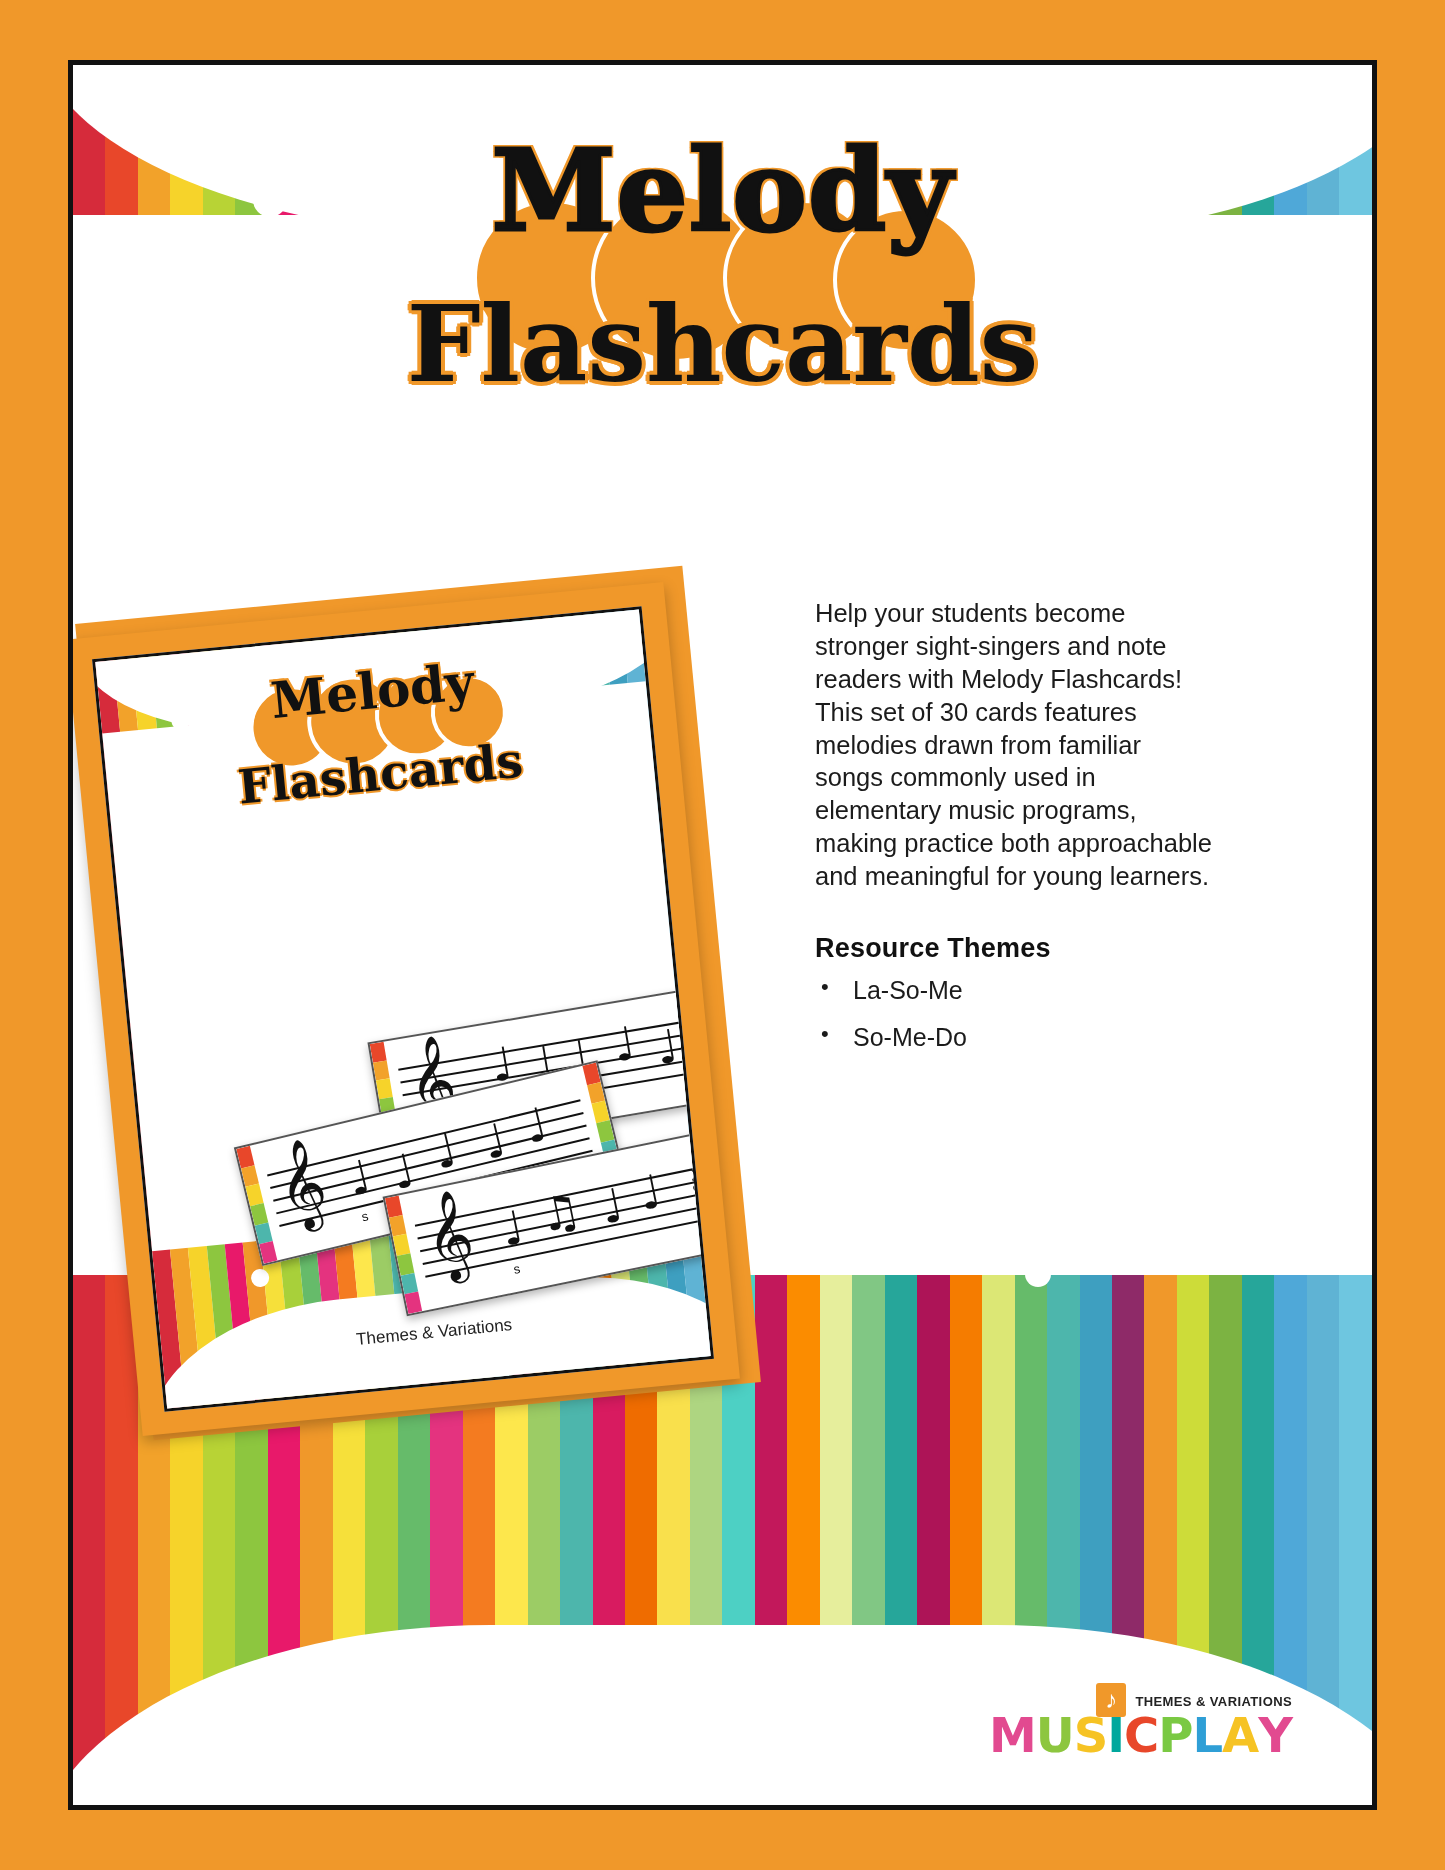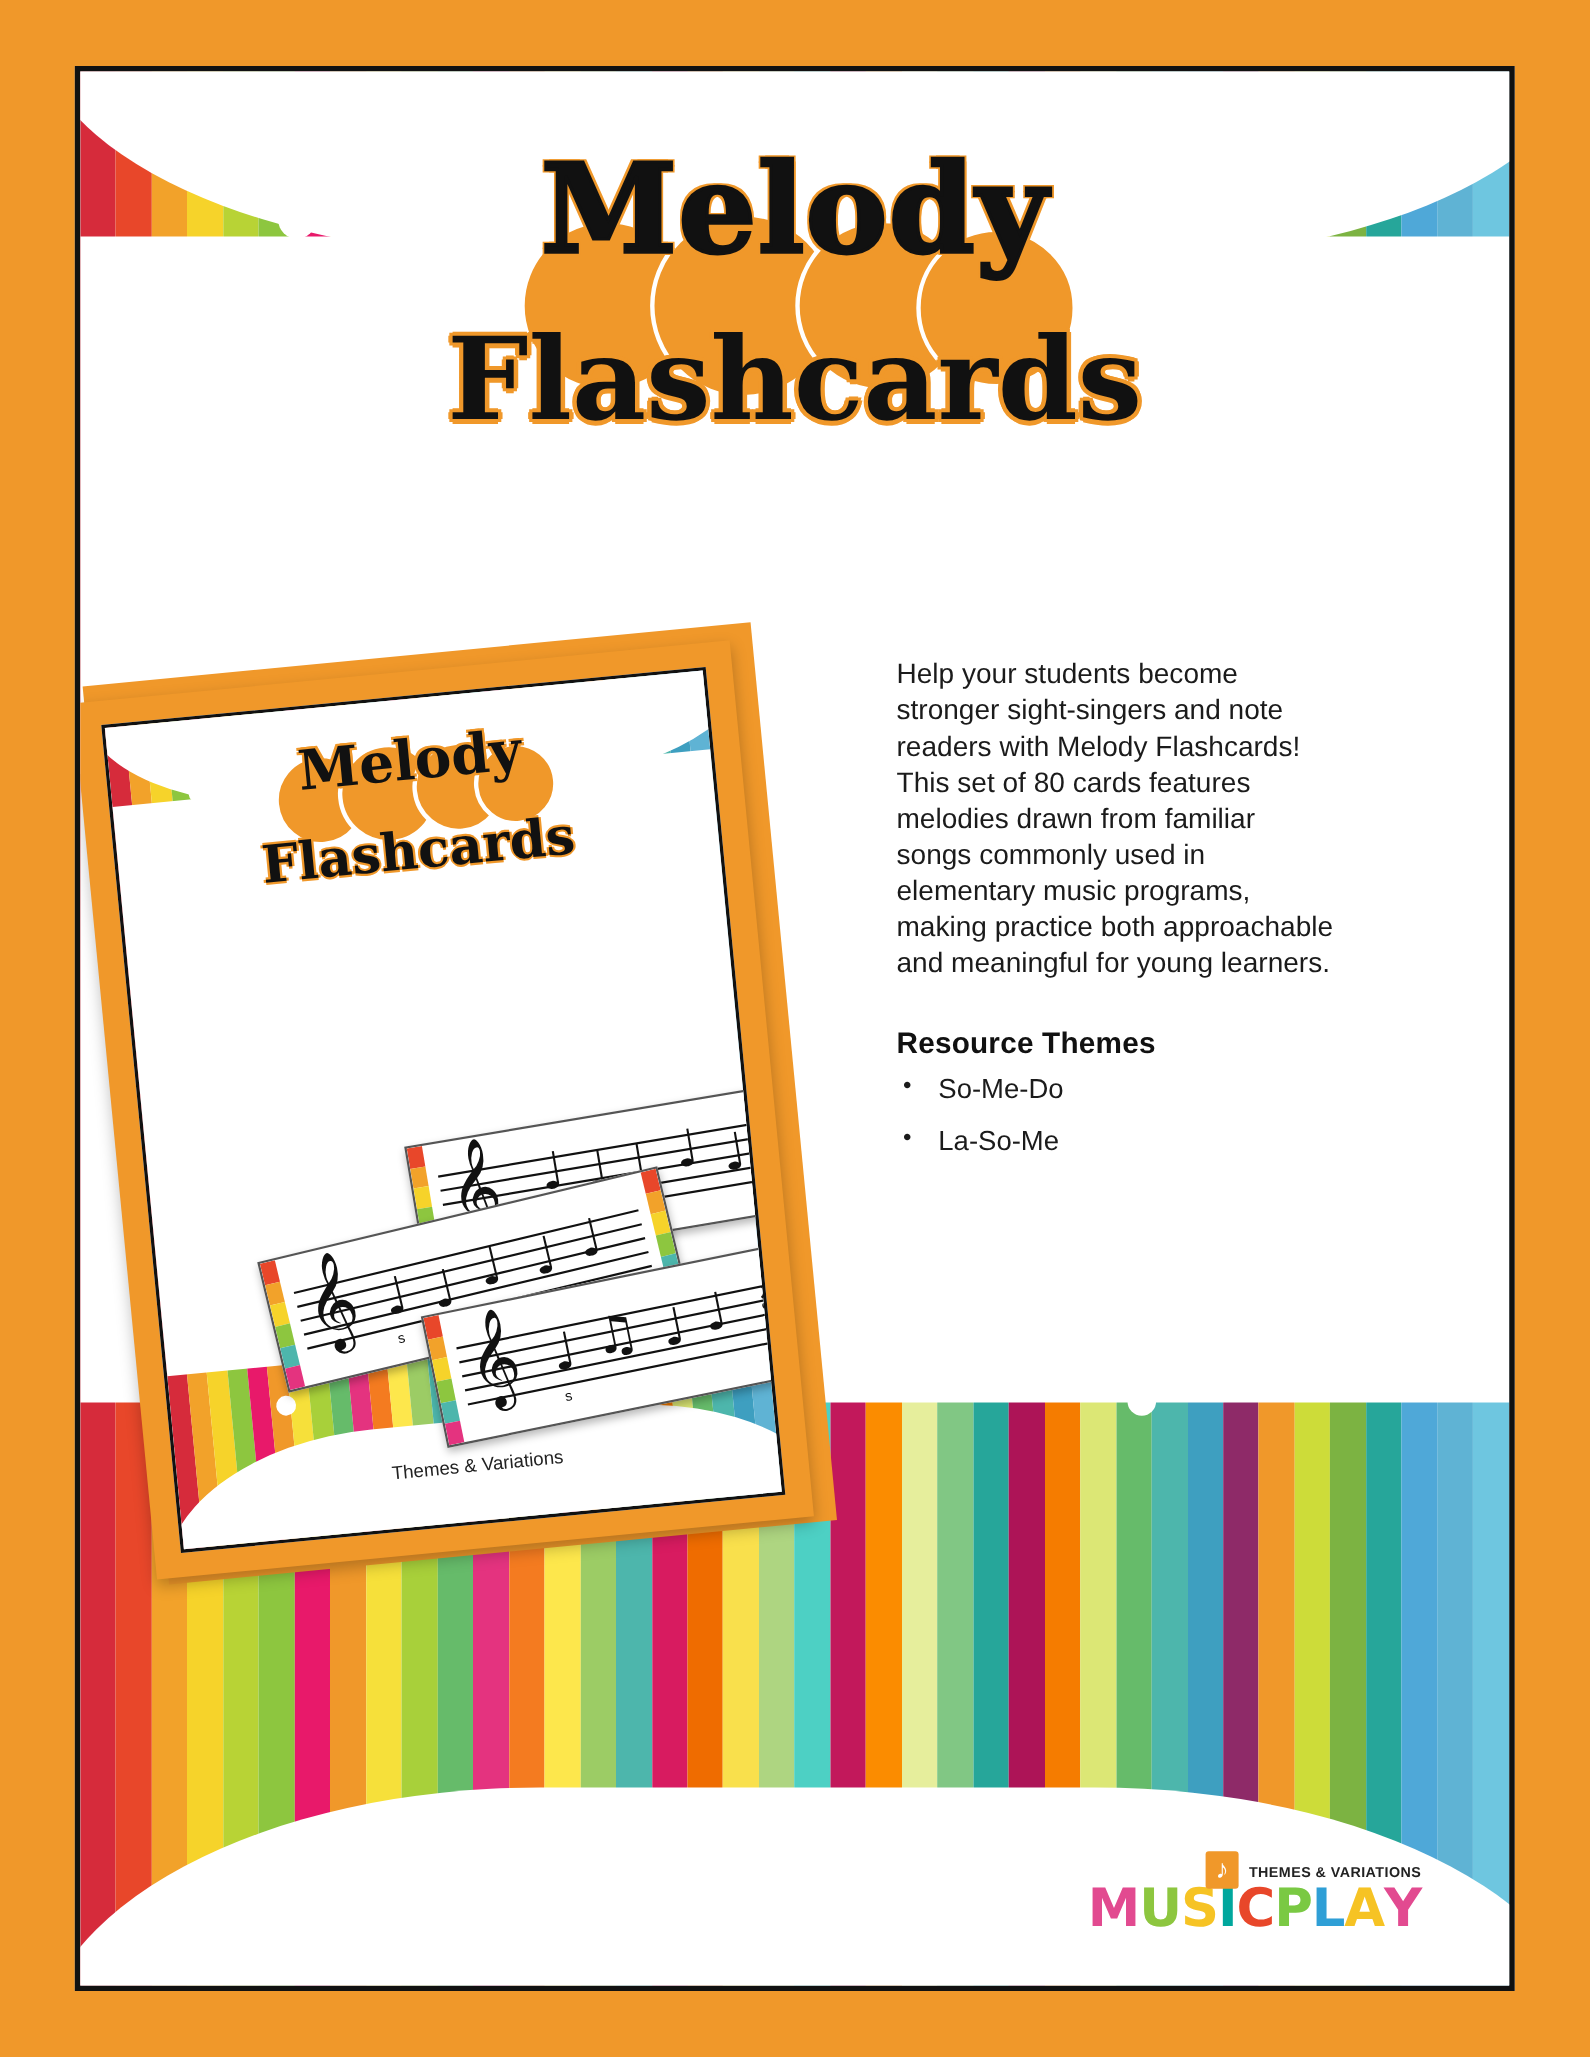--- a/index.html
+++ b/index.html
@@ -451,25 +451,25 @@
         <div class="pill" style="left:0;top:6px;width:150px;height:150px;"></div>
         <div class="pill" style="left:118px;top:0;width:162px;height:162px;"></div>
         <div class="pill" style="left:250px;top:6px;width:150px;height:150px;"></div>
         <div class="pill" style="left:360px;top:14px;width:138px;height:138px;"></div>
       </div>
       <div class="title-main">Melody</div>
       <div class="title-sub">Flashcards</div>
     </div>
 
     <div class="right-col">
-      <p class="blurb">Help your students become stronger sight-singers and note readers with Melody Flashcards! This set of 80 cards features melodies drawn from familiar songs commonly used in elementary music programs, making practice both approachable and meaningful for young learners.</p>
+      <p class="blurb">Help your students become stronger sight-singers and note readers with Melody Flashcards! This set of 30 cards features melodies drawn from familiar songs commonly used in elementary music programs, making practice both approachable and meaningful for young learners.</p>
       <div class="index-title">Resource Themes</div>
       <ul class="index-list" id="index-list">
+          <li>La-So-Me</li>
           <li>So-Me-Do</li>
-          <li>La-So-Me</li>
         </ul>
     </div>
 
     <div class="book-stack">
       <div class="book-shadow"></div>
       <div class="book">
         <div class="book-inner">
           <div class="stripes" id="bk-stripes">
               <span style="background: rgb(214, 43, 59);"></span>
               <span style="background: rgb(242, 162, 42);"></span>

